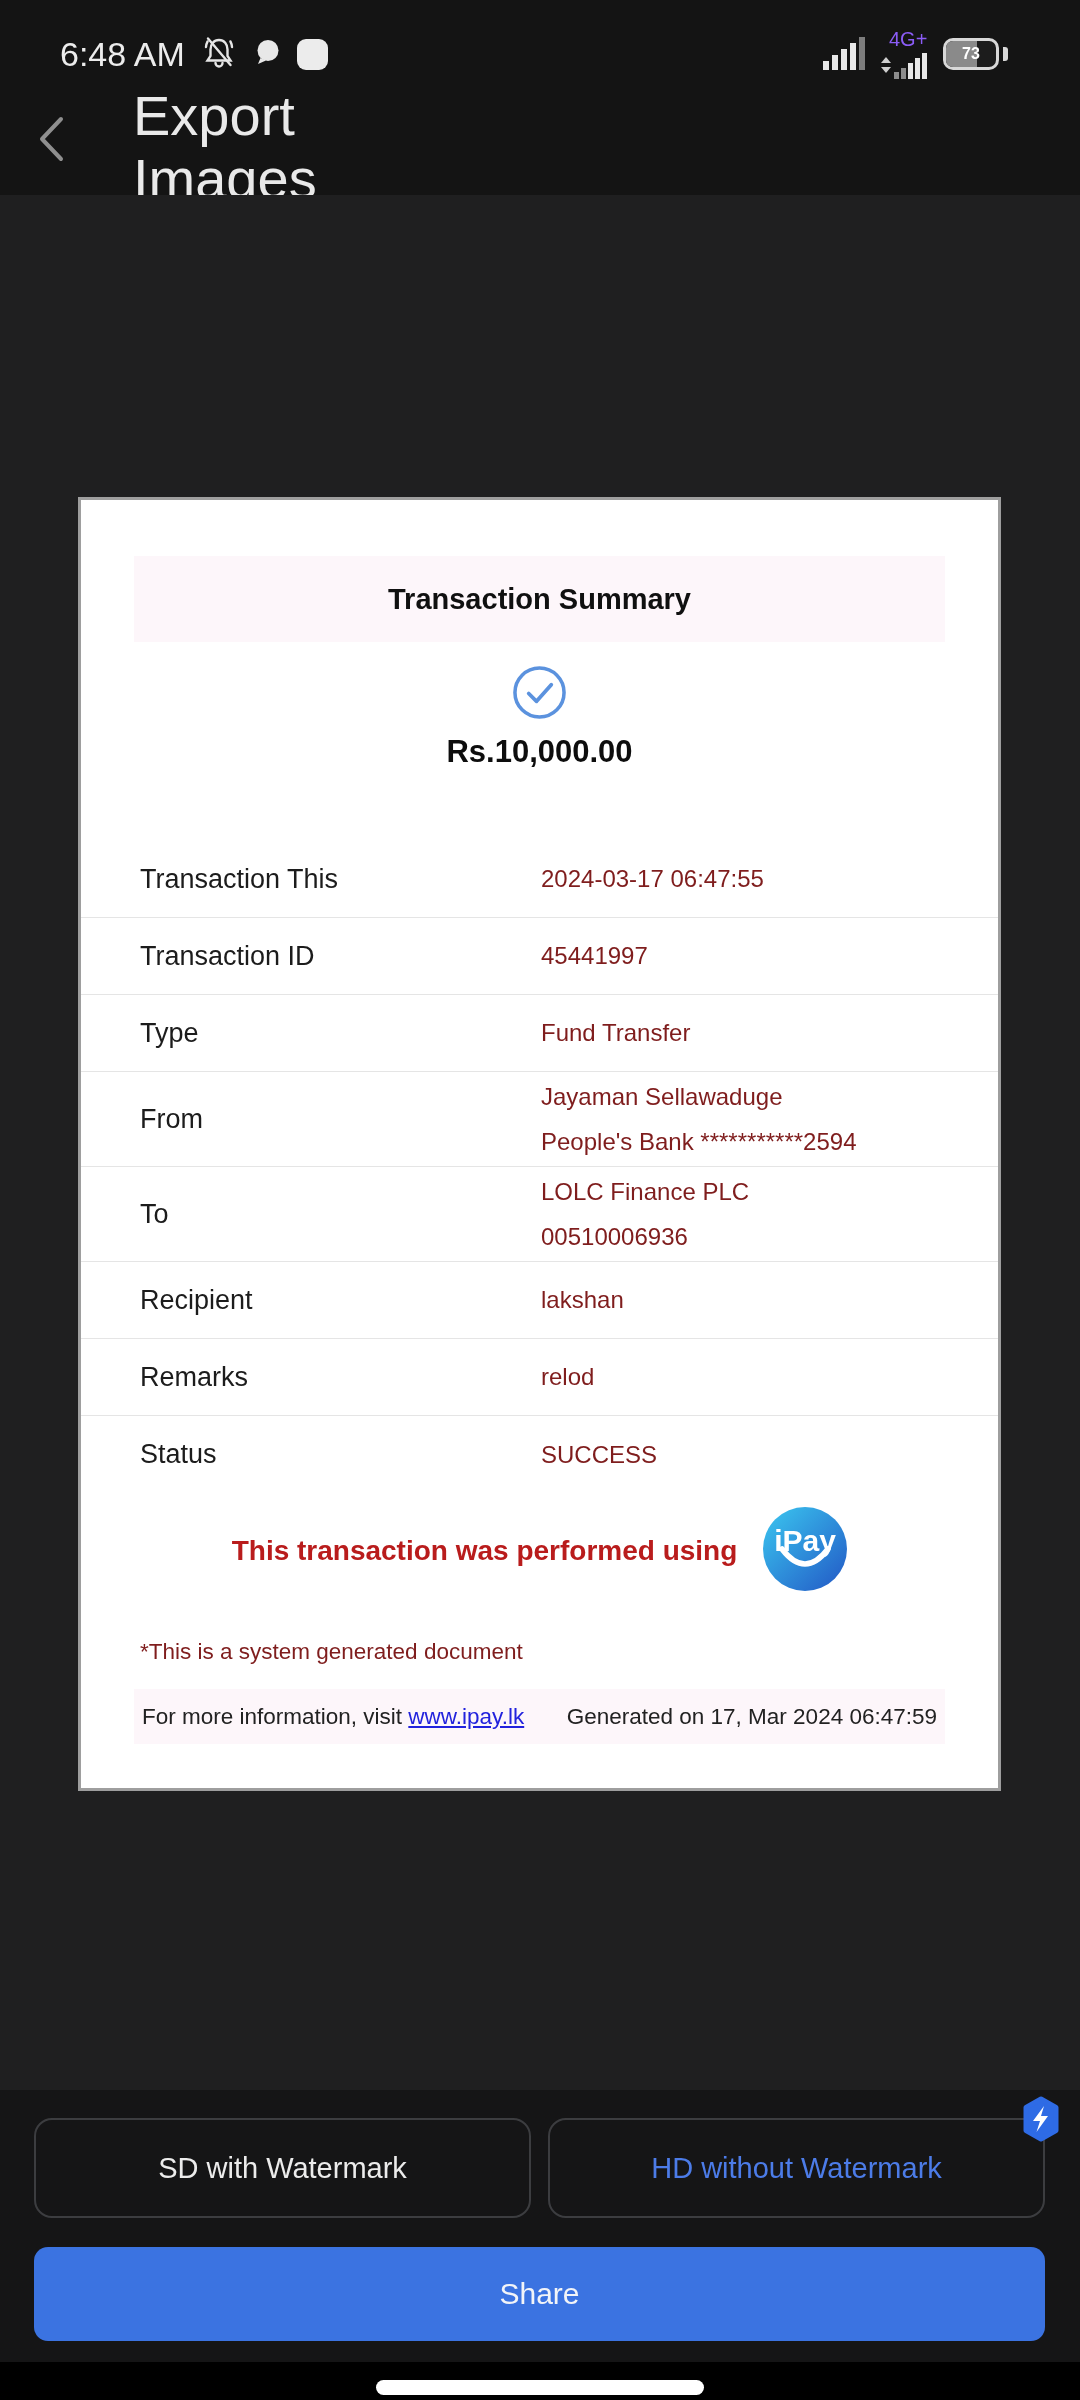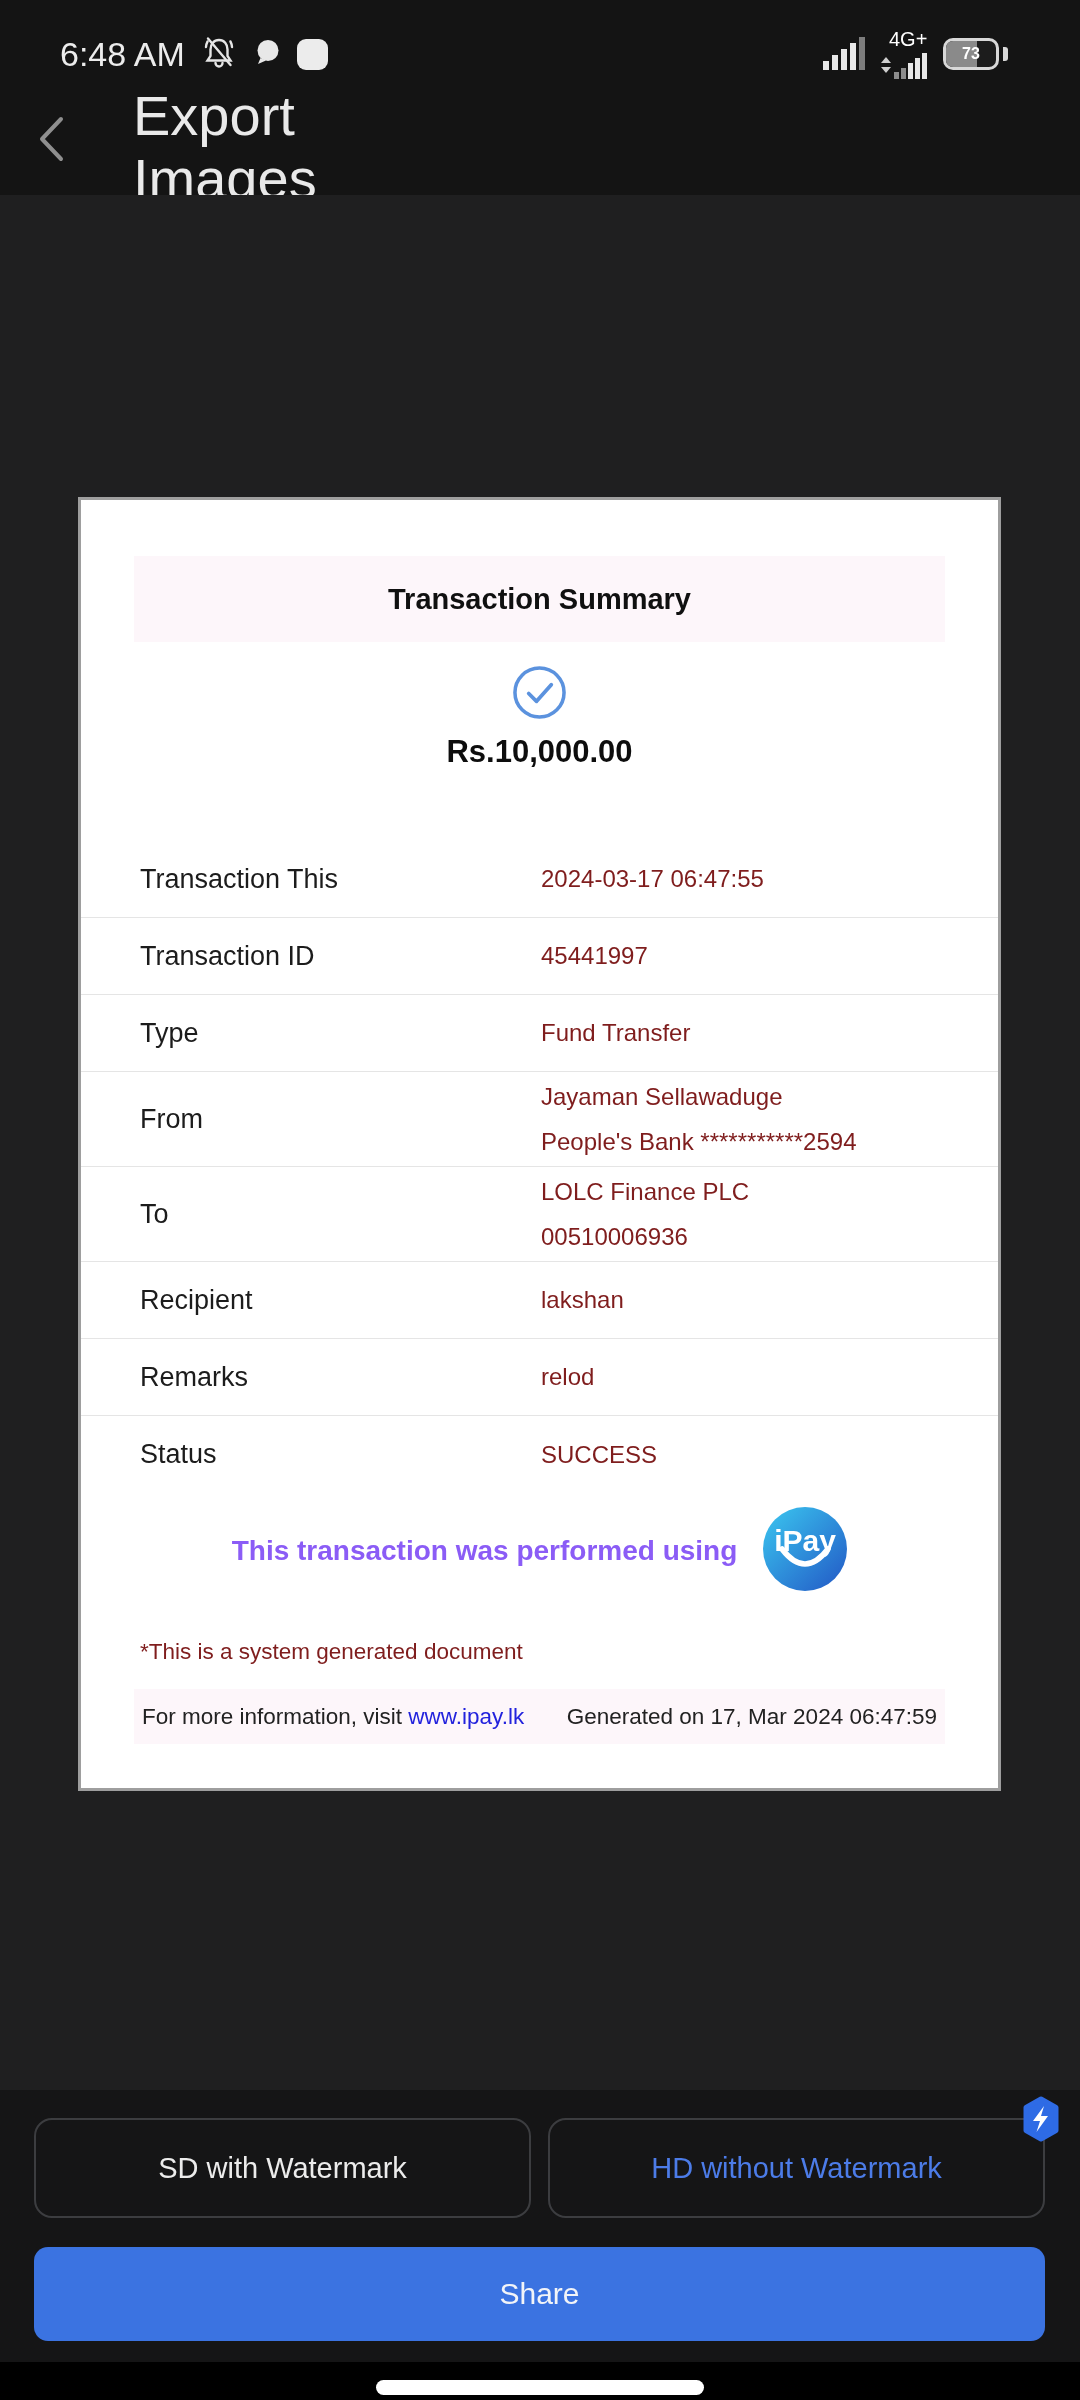--- a/index.html
+++ b/index.html
@@ -17,45 +17,45 @@
     font-family:"Liberation Sans","DejaVu Sans",sans-serif;
   }
   
   .header{position:absolute;top:0;left:0;width:100%;height:195px;background:#141414;overflow:hidden;z-index:3;}
   .statusbar{position:absolute;top:28px;left:0;right:0;height:52px;display:flex;align-items:center;justify-content:space-between;padding:0 72px 0 60px;box-sizing:border-box;}
   .sb-left{display:flex;align-items:center;gap:16px;}
   .time{font-size:34px;color:#ececec;white-space:nowrap;}
   .sb-right{display:flex;align-items:center;gap:12px;}
   .sq-icon{width:31px;height:31px;border-radius:9px;background:#ececec;}
   .net{display:flex;flex-direction:column;align-items:flex-start;line-height:1;}
-  .netlabel{font-size:20px;color:#ffffff;margin:0 0 0 10px;}
+  .netlabel{font-size:20px;color:#8b5cf6;margin:0 0 0 10px;}
   .battery{position:relative;width:56px;height:32px;border:3px solid #d8d8d8;border-radius:10px;overflow:hidden;display:flex;align-items:center;justify-content:center;box-sizing:border-box;background:#1c1c1c;}
   .bfill{position:absolute;left:0;top:0;bottom:0;width:62%;background:#8a8a8a;}
   .bpct{position:relative;font-size:16px;font-weight:bold;color:#fff;}
   .bnub{width:5px;height:14px;border-radius:0 3px 3px 0;background:#d8d8d8;margin-left:-8px;}
   .back{position:absolute;left:33px;top:113px;background:none;border:none;padding:0;cursor:pointer;}
   .apptitle{position:absolute;left:133px;top:84px;width:310px;font-size:56px;line-height:63px;color:#e9e9e9;}
   
   .card{position:absolute;left:78px;top:497px;width:917px;height:1288px;background:#ffffff;border:3px solid #9e9e9e;box-sizing:content-box;}
   .band{background:var(--band-pink);}
   .title-band{margin:56px 53px 0;height:86px;display:flex;align-items:center;justify-content:center;}
   .title-band span{font-size:29px;font-weight:bold;color:#101010;}
   .check{display:block;margin:23px auto 0;}
   .amount{margin-top:14px;text-align:center;font-size:31px;font-weight:bold;color:#0d0d0d;line-height:36px;}
   .rows{margin-top:71px;}
   .rrow{display:flex;align-items:center;min-height:77px;border-bottom:1.5px solid #e5e5e5;box-sizing:border-box;}
   .rrow.double{min-height:95px;}
   .rrow:last-child{border-bottom:none;}
   .rlabel{width:460px;padding-left:59px;box-sizing:border-box;font-size:27px;color:#1c1c1c;flex-shrink:0;}
   .rvalues{display:flex;flex-direction:column;gap:17px;font-size:24px;color:#7f1d1d;}
   .performed{margin-top:16px;height:84px;display:flex;align-items:center;justify-content:center;gap:26px;}
-  .performed .ptext{font-size:28px;font-weight:bold;color:#8b5cf6;}
+  .performed .ptext{font-size:28px;font-weight:bold;color:#b91c1c;}
   .sysnote{margin:46px 0 0 59px;font-size:22.5px;color:#7f1d1d;}
   .footer-band{margin:24px 53px 0;height:55px;display:flex;align-items:center;justify-content:space-between;padding:0 8px;font-size:22.5px;color:#222;}
-  .f-left .link{color:var(--link-blue);}
+  .f-left .link{color:var(--link-blue);text-decoration:underline;}
   
   .bottombar{position:absolute;left:0;right:0;top:2090px;bottom:0;background:#151516;z-index:3;}
   .opt{position:absolute;top:28px;width:497px;height:100px;border-radius:18px;border:2px solid #3c3d40;background:transparent;font-size:29px;font-family:inherit;cursor:pointer;}
   .opt.sd{left:34px;color:#ececec;}
   .opt.hd{left:548px;color:var(--hd-blue);}
   .badge{position:absolute;right:-18px;top:-24px;}
   .share{position:absolute;left:34px;top:157px;width:1011px;height:94px;border-radius:14px;border:none;background:var(--share-blue);color:#f2f4f8;font-size:30px;font-family:inherit;cursor:pointer;}
   .navbar{position:absolute;left:0;right:0;bottom:0;height:38px;background:#000;}
   .pill{position:absolute;left:50%;top:18px;transform:translateX(-50%);width:328px;height:15px;border-radius:8px;background:#ffffff;cursor:grab;}
 </style>

